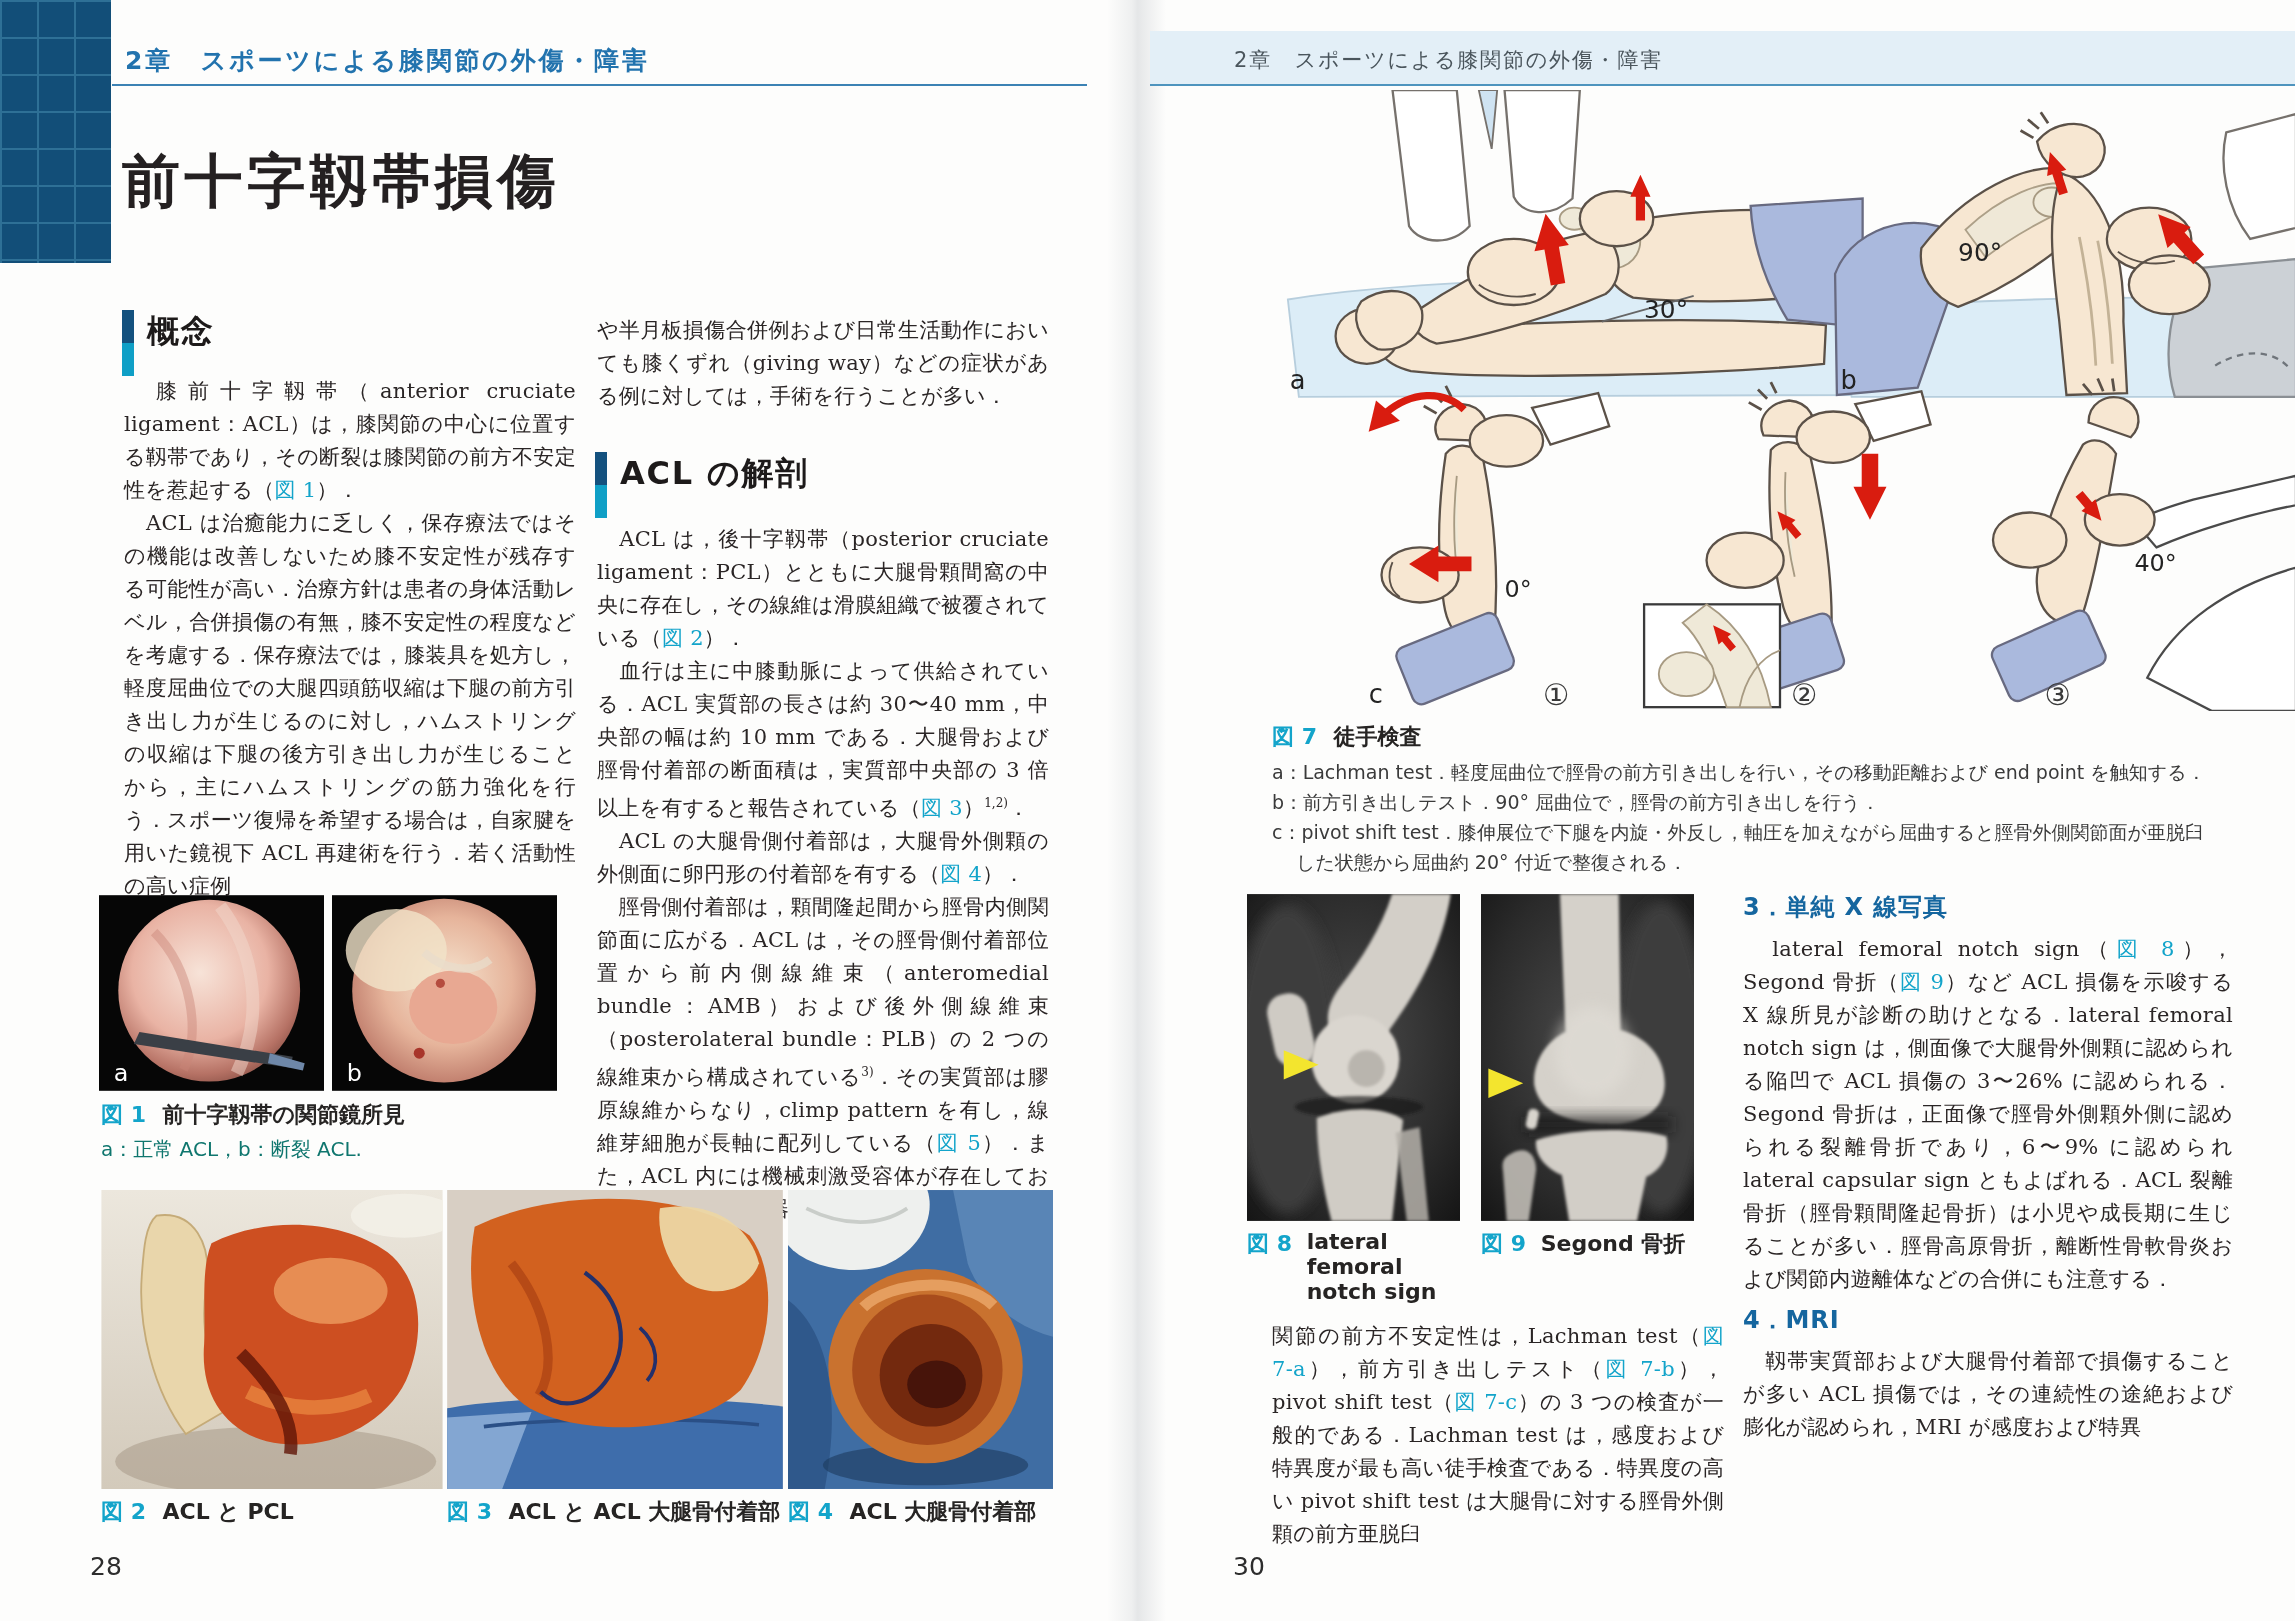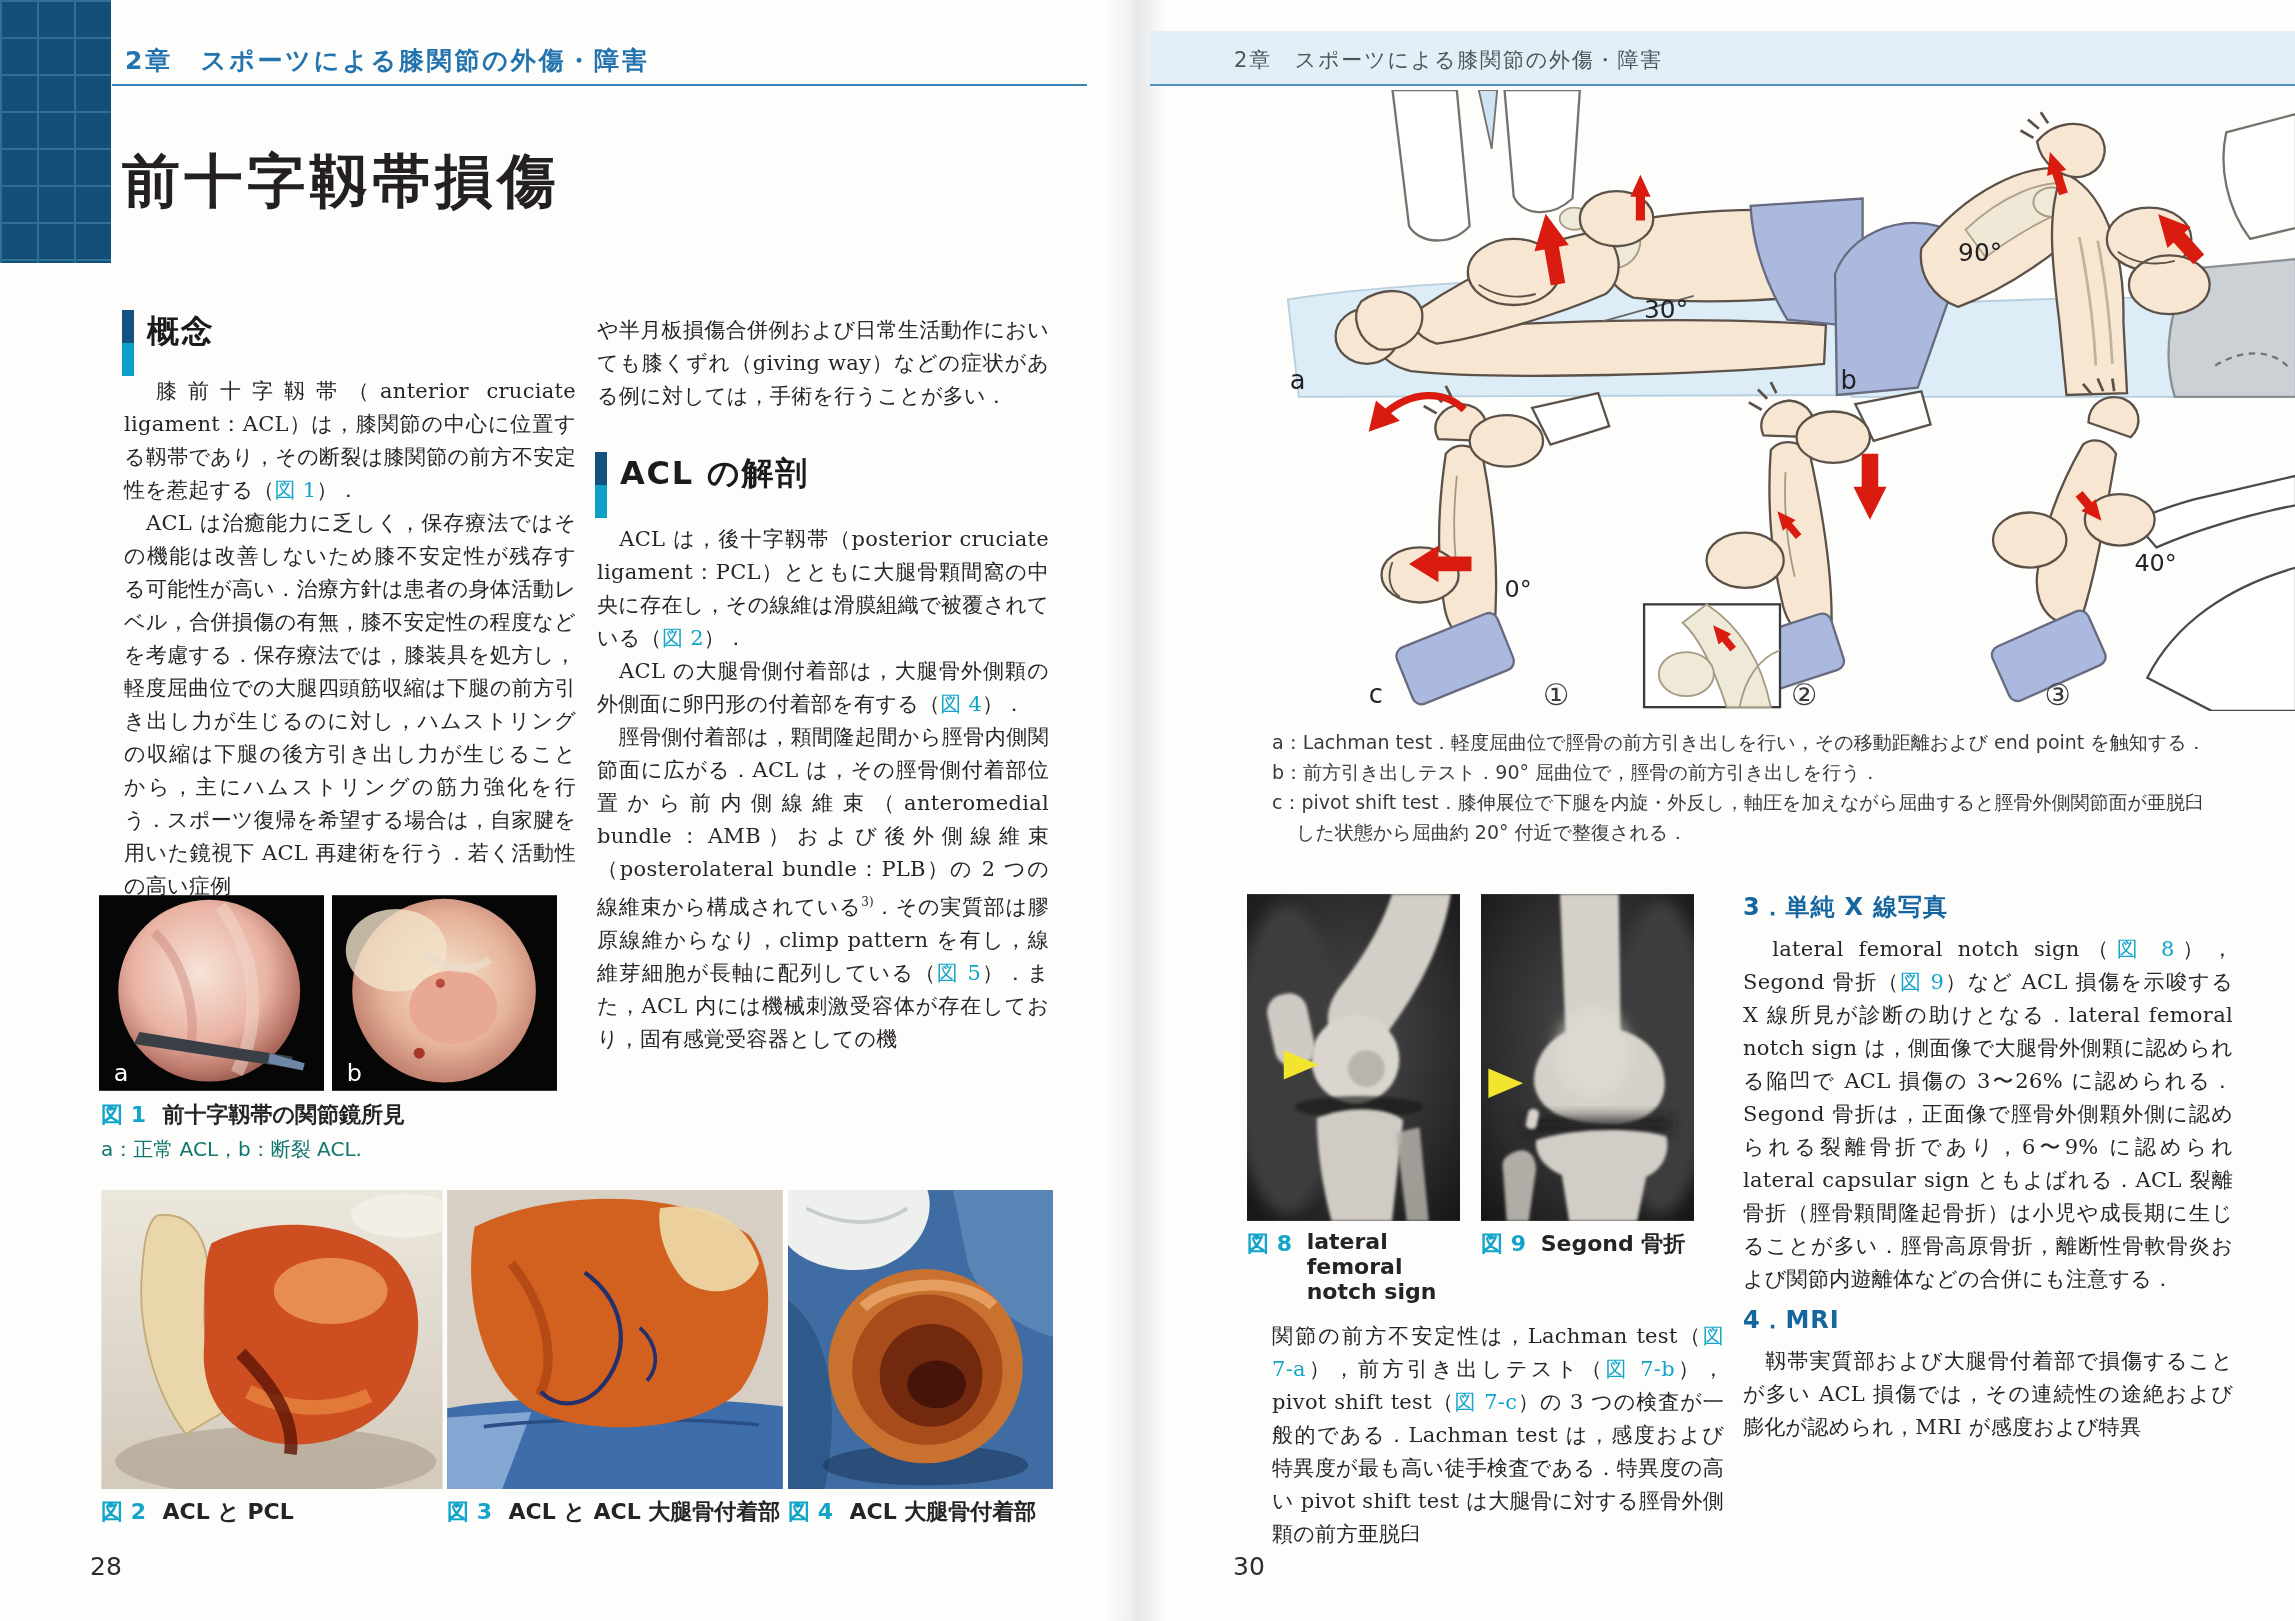--- a/index.html
+++ b/index.html
@@ -77,20 +77,21 @@
   <div class="abs sec-head" style="left:595px;top:452px;">
     <div class="sec-bar">
         <span class="t"></span>
         <span class="b"></span>
       </div>
     <div class="sec-title sans">ACL の解剖</div>
   </div>
 
   <div class="abs body-col" style="left:597px;top:523px;width:452px;">
     <p><span>　ACL は，後十字靱帯（posterior cruciate ligament：PCL）とともに大腿骨顆間窩の中央に存在し，その線維は滑膜組織で被覆されている（</span><span class="fig">図 2</span><span>）．</span></p>
+    <p><span>　血行は主に中膝動脈によって供給されている．ACL 実質部の長さは約 30〜40 mm，中央部の幅は約 10 mm である．大腿骨および脛骨付着部の断面積は，実質部中央部の 3 倍以上を有すると報告されている（</span><span class="fig">図 3</span><span>）</span><span class="sup">1,2)</span><span>．</span></p>
     <p><span>　ACL の大腿骨側付着部は，大腿骨外側顆の外側面に卵円形の付着部を有する（</span><span class="fig">図 4</span><span>）．</span></p>
     <p><span>　脛骨側付着部は，顆間隆起間から脛骨内側関節面に広がる．ACL は，その脛骨側付着部位置から前内側線維束（anteromedial bundle：AMB）および後外側線維束（posterolateral bundle：PLB）の 2 つの線維束から構成されている</span><span class="sup">3)</span><span>．その実質部は膠原線維からなり，climp pattern を有し，線維芽細胞が長軸に配列している（</span><span class="fig">図 5</span><span>）．また，ACL 内には機械刺激受容体が存在しており，固有感覚受容器としての機</span></p>
   </div>
 
   <svg class="abs" style="left:99px;top:895px;" width="225" height="196" viewBox="0 0 245 213">
     <defs>
       <radialGradient id="arthA" cx="45%" cy="40%" r="68%">
         <stop offset="0%" stop-color="#f7e3d8"></stop>
           <stop offset="55%" stop-color="#e9b3a4"></stop>
         <stop offset="82%" stop-color="#b67265"></stop>
@@ -337,20 +338,24 @@
         <text x="936" y="524" font-size="26" class="lbl">40°</text>
       </g>
       <text x="102" y="668" font-size="28" class="lbl">c</text>
       <text x="292" y="670" font-size="32" fill="#3a3a3a">①</text>
       <text x="562" y="670" font-size="32" fill="#3a3a3a">②</text>
       <text x="838" y="670" font-size="32" fill="#3a3a3a">③</text>
     </g>
   </svg>
 
   <div class="abs sans" style="left:1272px;top:722px;width:1021px;">
+    <div class="cap-line">
+      <span class="cap-label">図 7</span>
+      <span>徒手検査</span>
+    </div>
     <div class="fig7-notes" style="margin-top:4.6px;">
       <div>a：Lachman test．軽度屈曲位で脛骨の前方引き出しを行い，その移動距離および end point を触知する．</div>
       <div>b：前方引き出しテスト．90° 屈曲位で，脛骨の前方引き出しを行う．</div>
       <div>c：pivot shift test．膝伸展位で下腿を内旋・外反し，軸圧を加えながら屈曲すると脛骨外側関節面が亜脱臼</div>
       <div class="ind">した状態から屈曲約 20° 付近で整復される．</div>
     </div>
   </div>
 
   <svg class="abs" style="left:1247px;top:894px;" width="213" height="327" viewBox="0 0 232 356">
     <defs>

